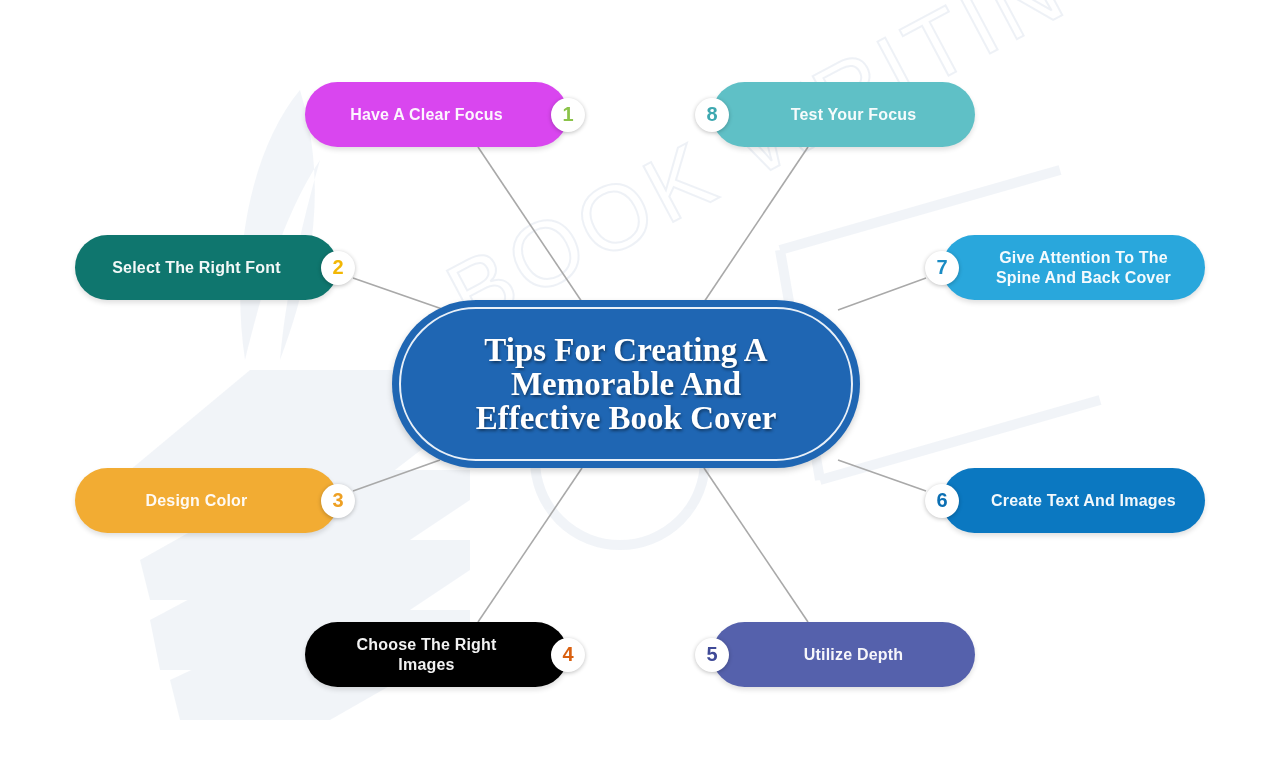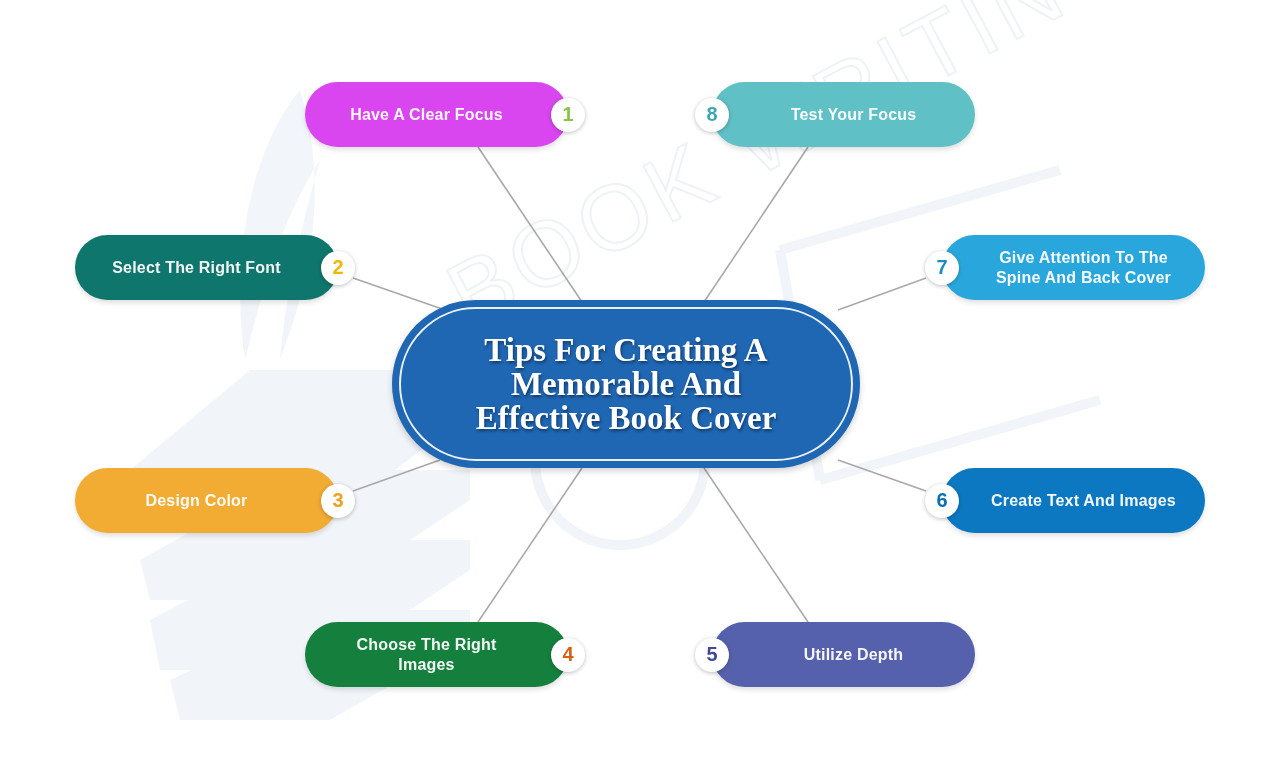--- a/index.html
+++ b/index.html
@@ -108,21 +108,21 @@
 <div class="node right-badge" style="left:75px; top:468px; background:#f2ac33;">
   <span class="node-label">Design Color</span>
   <span class="badge" style="color:#eea023;">3</span>
 </div>
 
 <div class="node left-badge" style="left:942px; top:468px; background:#0b78c1;">
   <span class="badge" style="color:#0b6fb3;">6</span>
   <span class="node-label">Create Text And Images</span>
 </div>
 
-<div class="node right-badge" style="left:305px; top:622px; background:#15803d;">
+<div class="node right-badge" style="left:305px; top:622px; background:#000000;">
   <span class="node-label">Choose The Right Images</span>
   <span class="badge" style="color:#d9600f;">4</span>
 </div>
 
 <div class="node left-badge" style="left:712px; top:622px; background:#5561ac;">
   <span class="badge" style="color:#3f4a97;">5</span>
   <span class="node-label">Utilize Depth</span>
 </div>
 
 </body></html>

